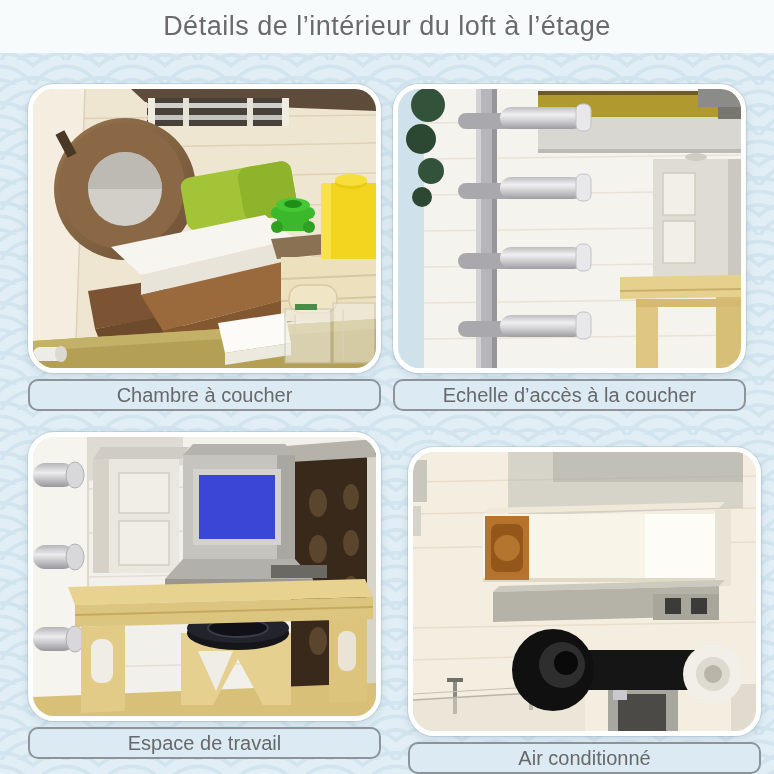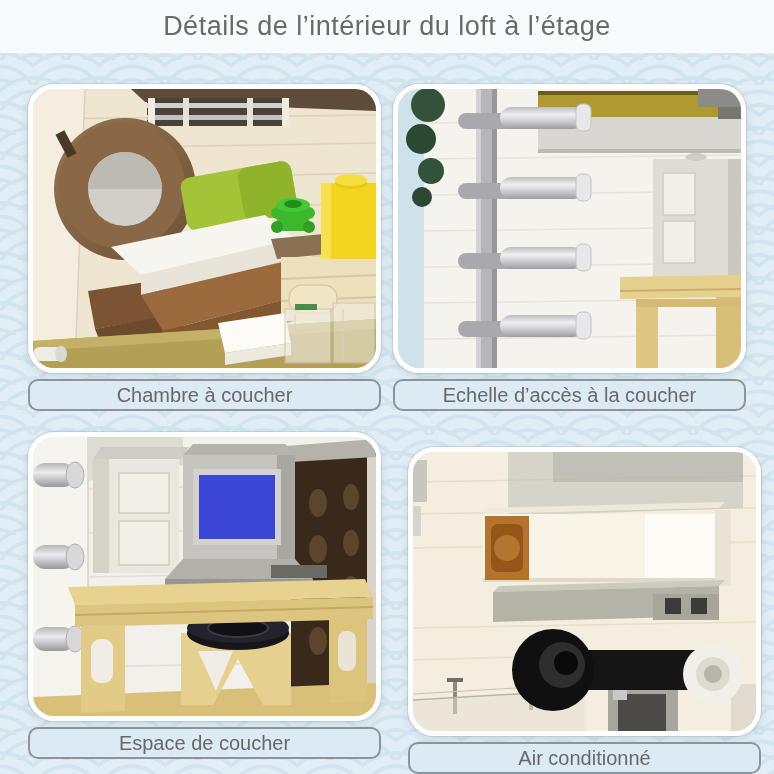--- a/index.html
+++ b/index.html
@@ -303,21 +303,21 @@
             <polygon points="42,168 340,160 340,182 42,190" fill="#dcc57f"></polygon>
             <line x1="42" y1="178" x2="340" y2="170" stroke="#c4a95e" stroke-width="2"></line>
             <polygon points="48,190 92,188 92,274 48,276" fill="#e2cb86"></polygon>
             <rect x="58" y="202" width="22" height="44" rx="9" fill="#efede6"></rect>
             <polygon points="296,182 334,180 334,264 296,266" fill="#dcc47c"></polygon>
             <rect x="305" y="194" width="18" height="40" rx="8" fill="#e9e4d6"></rect>
           </g>
         </svg>
       </div>
       <figcaption class="caption">
-        <span>Espace de coucher</span>
+        <span>Espace de travail</span>
       </figcaption>
     </figure>
 
     <figure class="panel" style="margin:15px">
       <div class="photo">
         <svg viewBox="0 0 343 279" preserveAspectRatio="none">
           <rect x="0" y="0" width="343" height="279" fill="#f4eee0"></rect>
           <g stroke="#e7decb" stroke-width="1.5">
             <line x1="0" y1="30" x2="343" y2="24"></line>
               <line x1="0" y1="62" x2="343" y2="56"></line>

